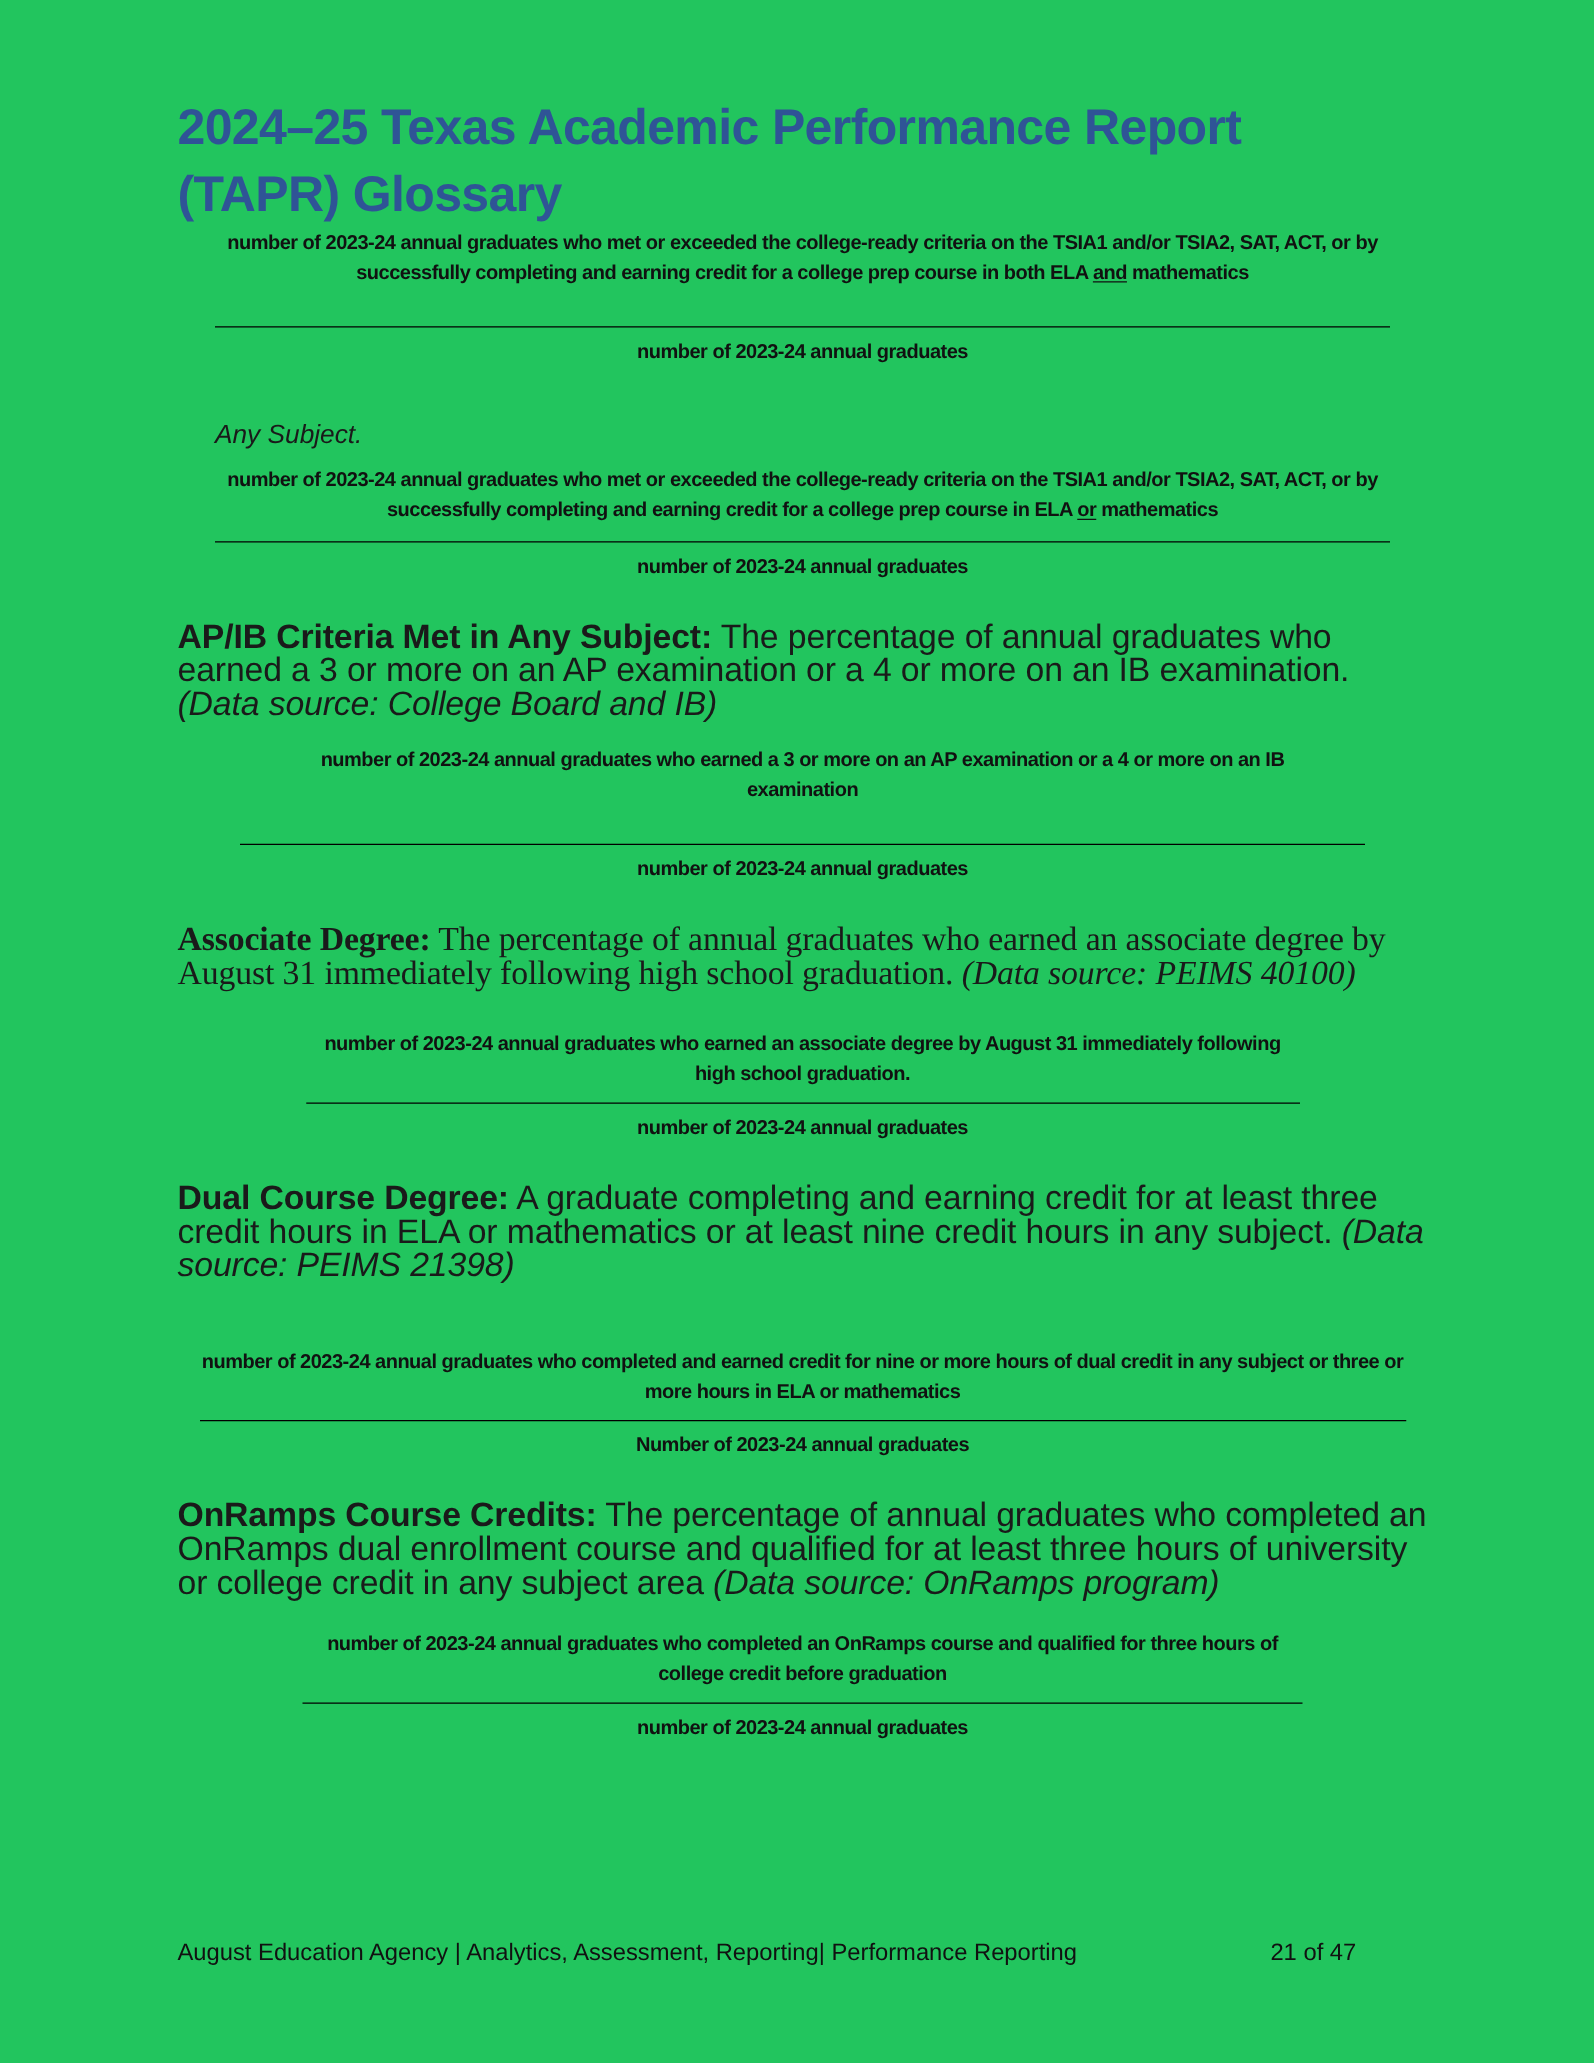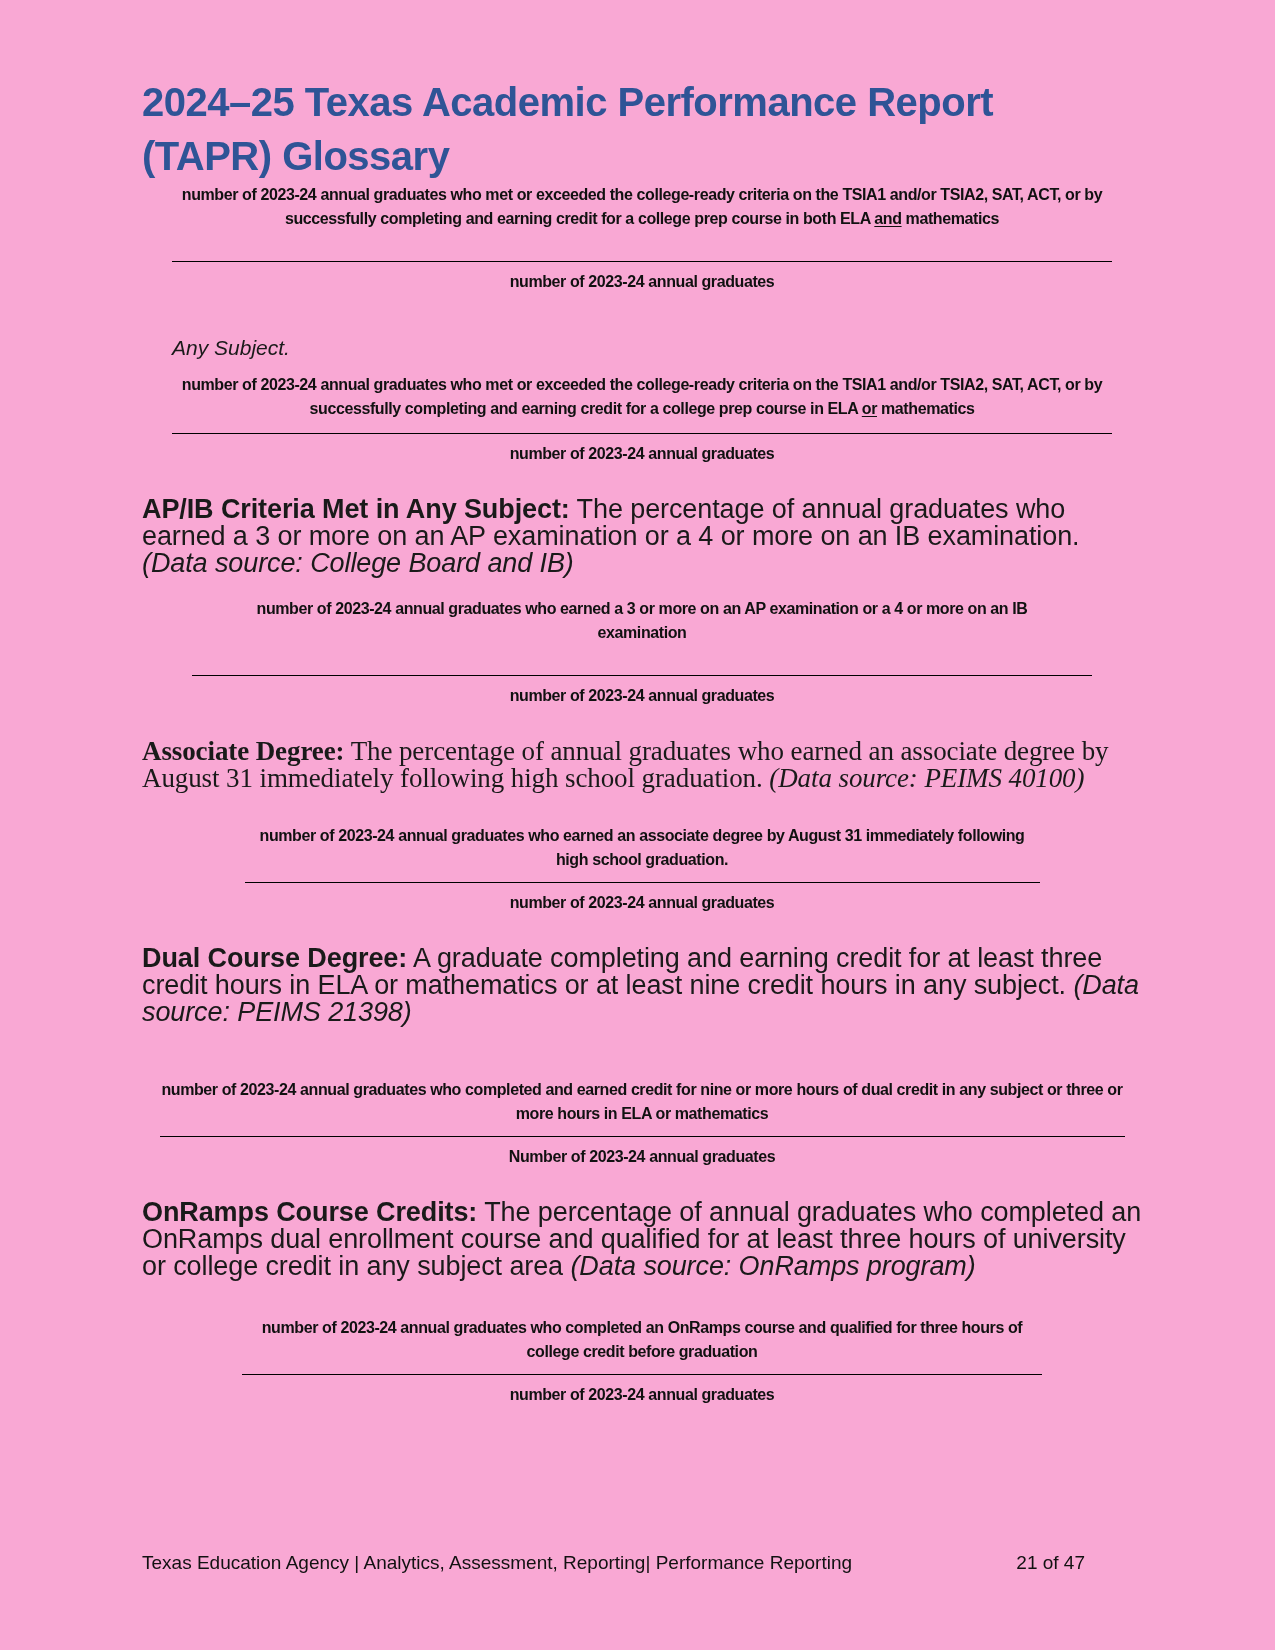--- a/index.html
+++ b/index.html
@@ -5,21 +5,21 @@
   html, body {
     margin: 0;
     padding: 0;
     background: #ffffff;
   }
   .page {
     position: relative;
     width: 1275px;
     height: 1650px;
     margin: 0 auto;
-    background: #f9a8d4;
+    background: #22c55e;
     font-family: "Liberation Sans", sans-serif;
     color: #111111;
     overflow: hidden;
     box-sizing: border-box;
     padding: 75px 133px 0 142px;
   }
   .title {
     margin: 0;
     max-width: 900px;
     font-size: 40px;
@@ -71,21 +71,21 @@
   .b4  { margin-bottom: 30px; }
   .b4 .numerator { padding-bottom: 12px; }
   .b5  { margin-top: 6px; }
   .b6  { margin-top: 20px; margin-bottom: 30px; }
   .b6 .numerator { padding-bottom: 30px; padding-left: 20px; padding-right: 20px; }
   .b7  { margin-top: 0; font-family: Liberation Serif, serif; }
   .b8  { margin-top: 32px; margin-bottom: 30px; }
   .b9  { margin-top: 0; }
   .b10 { margin-top: 52px; margin-bottom: 30px; }
   .b11 { margin-top: 10px; }
-  .b12 { margin-top: 36px; }
+  .b12 { margin-top: 24px; }
 
   .footer {
     position: absolute;
     left: 142px;
     right: 190px;
     top: 1552px;
     display: flex;
     justify-content: space-between;
     align-items: baseline;
     font-size: 19px;
@@ -124,16 +124,16 @@
         <div class="denominator">Number of 2023-24 annual graduates</div>
       </div>
       <p class="definition b11"><span class="term">OnRamps Course Credits:</span><span>  The percentage of annual graduates who completed an OnRamps dual enrollment course and qualified for at least three hours of university or college credit in any subject area </span><span class="source">(Data source: OnRamps program)</span></p>
       <div class="fraction b12" style="width: 800px;">
         <div class="numerator"><span>number of 2023-24 annual graduates who completed an OnRamps course and qualified for three hours of college credit before graduation</span></div>
         <div class="denominator">number of 2023-24 annual graduates</div>
       </div>
     </div>
 
   <div class="footer">
-    <span>Texas Education Agency | Analytics, Assessment, Reporting| Performance Reporting</span>
+    <span>August Education Agency | Analytics, Assessment, Reporting| Performance Reporting</span>
     <span>21 of 47</span>
   </div>
 </div>
 
 </body></html>

